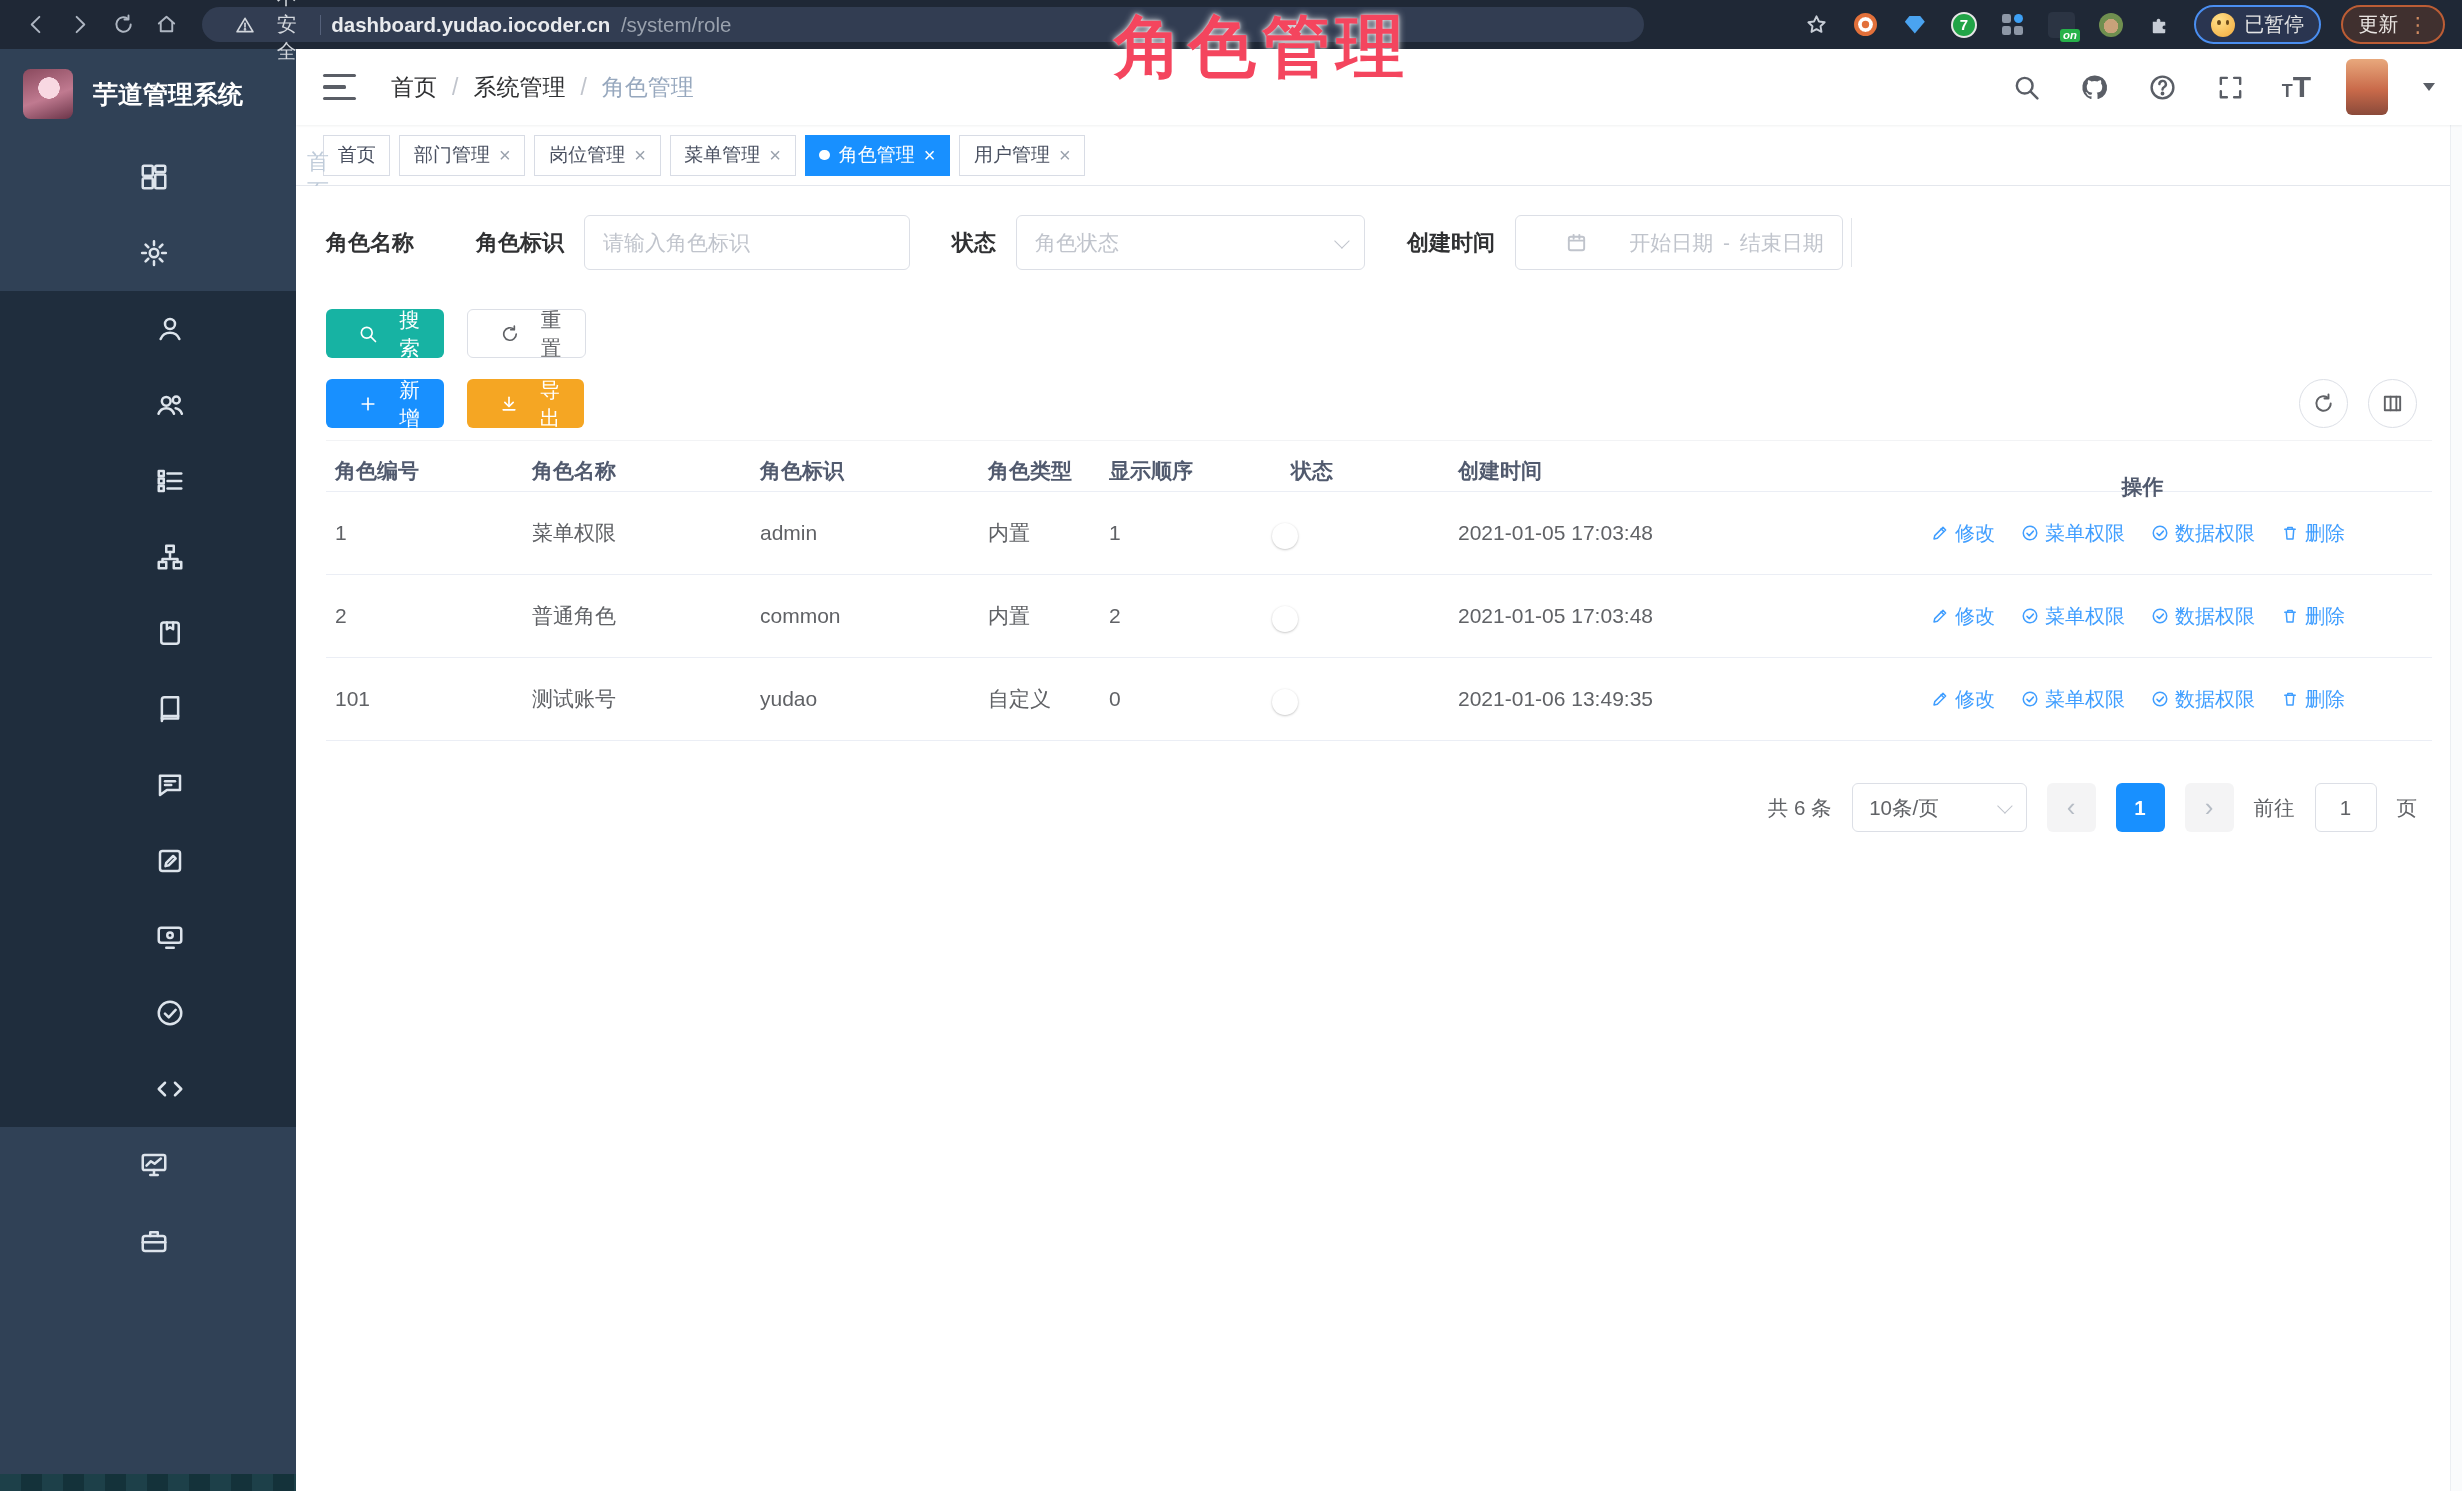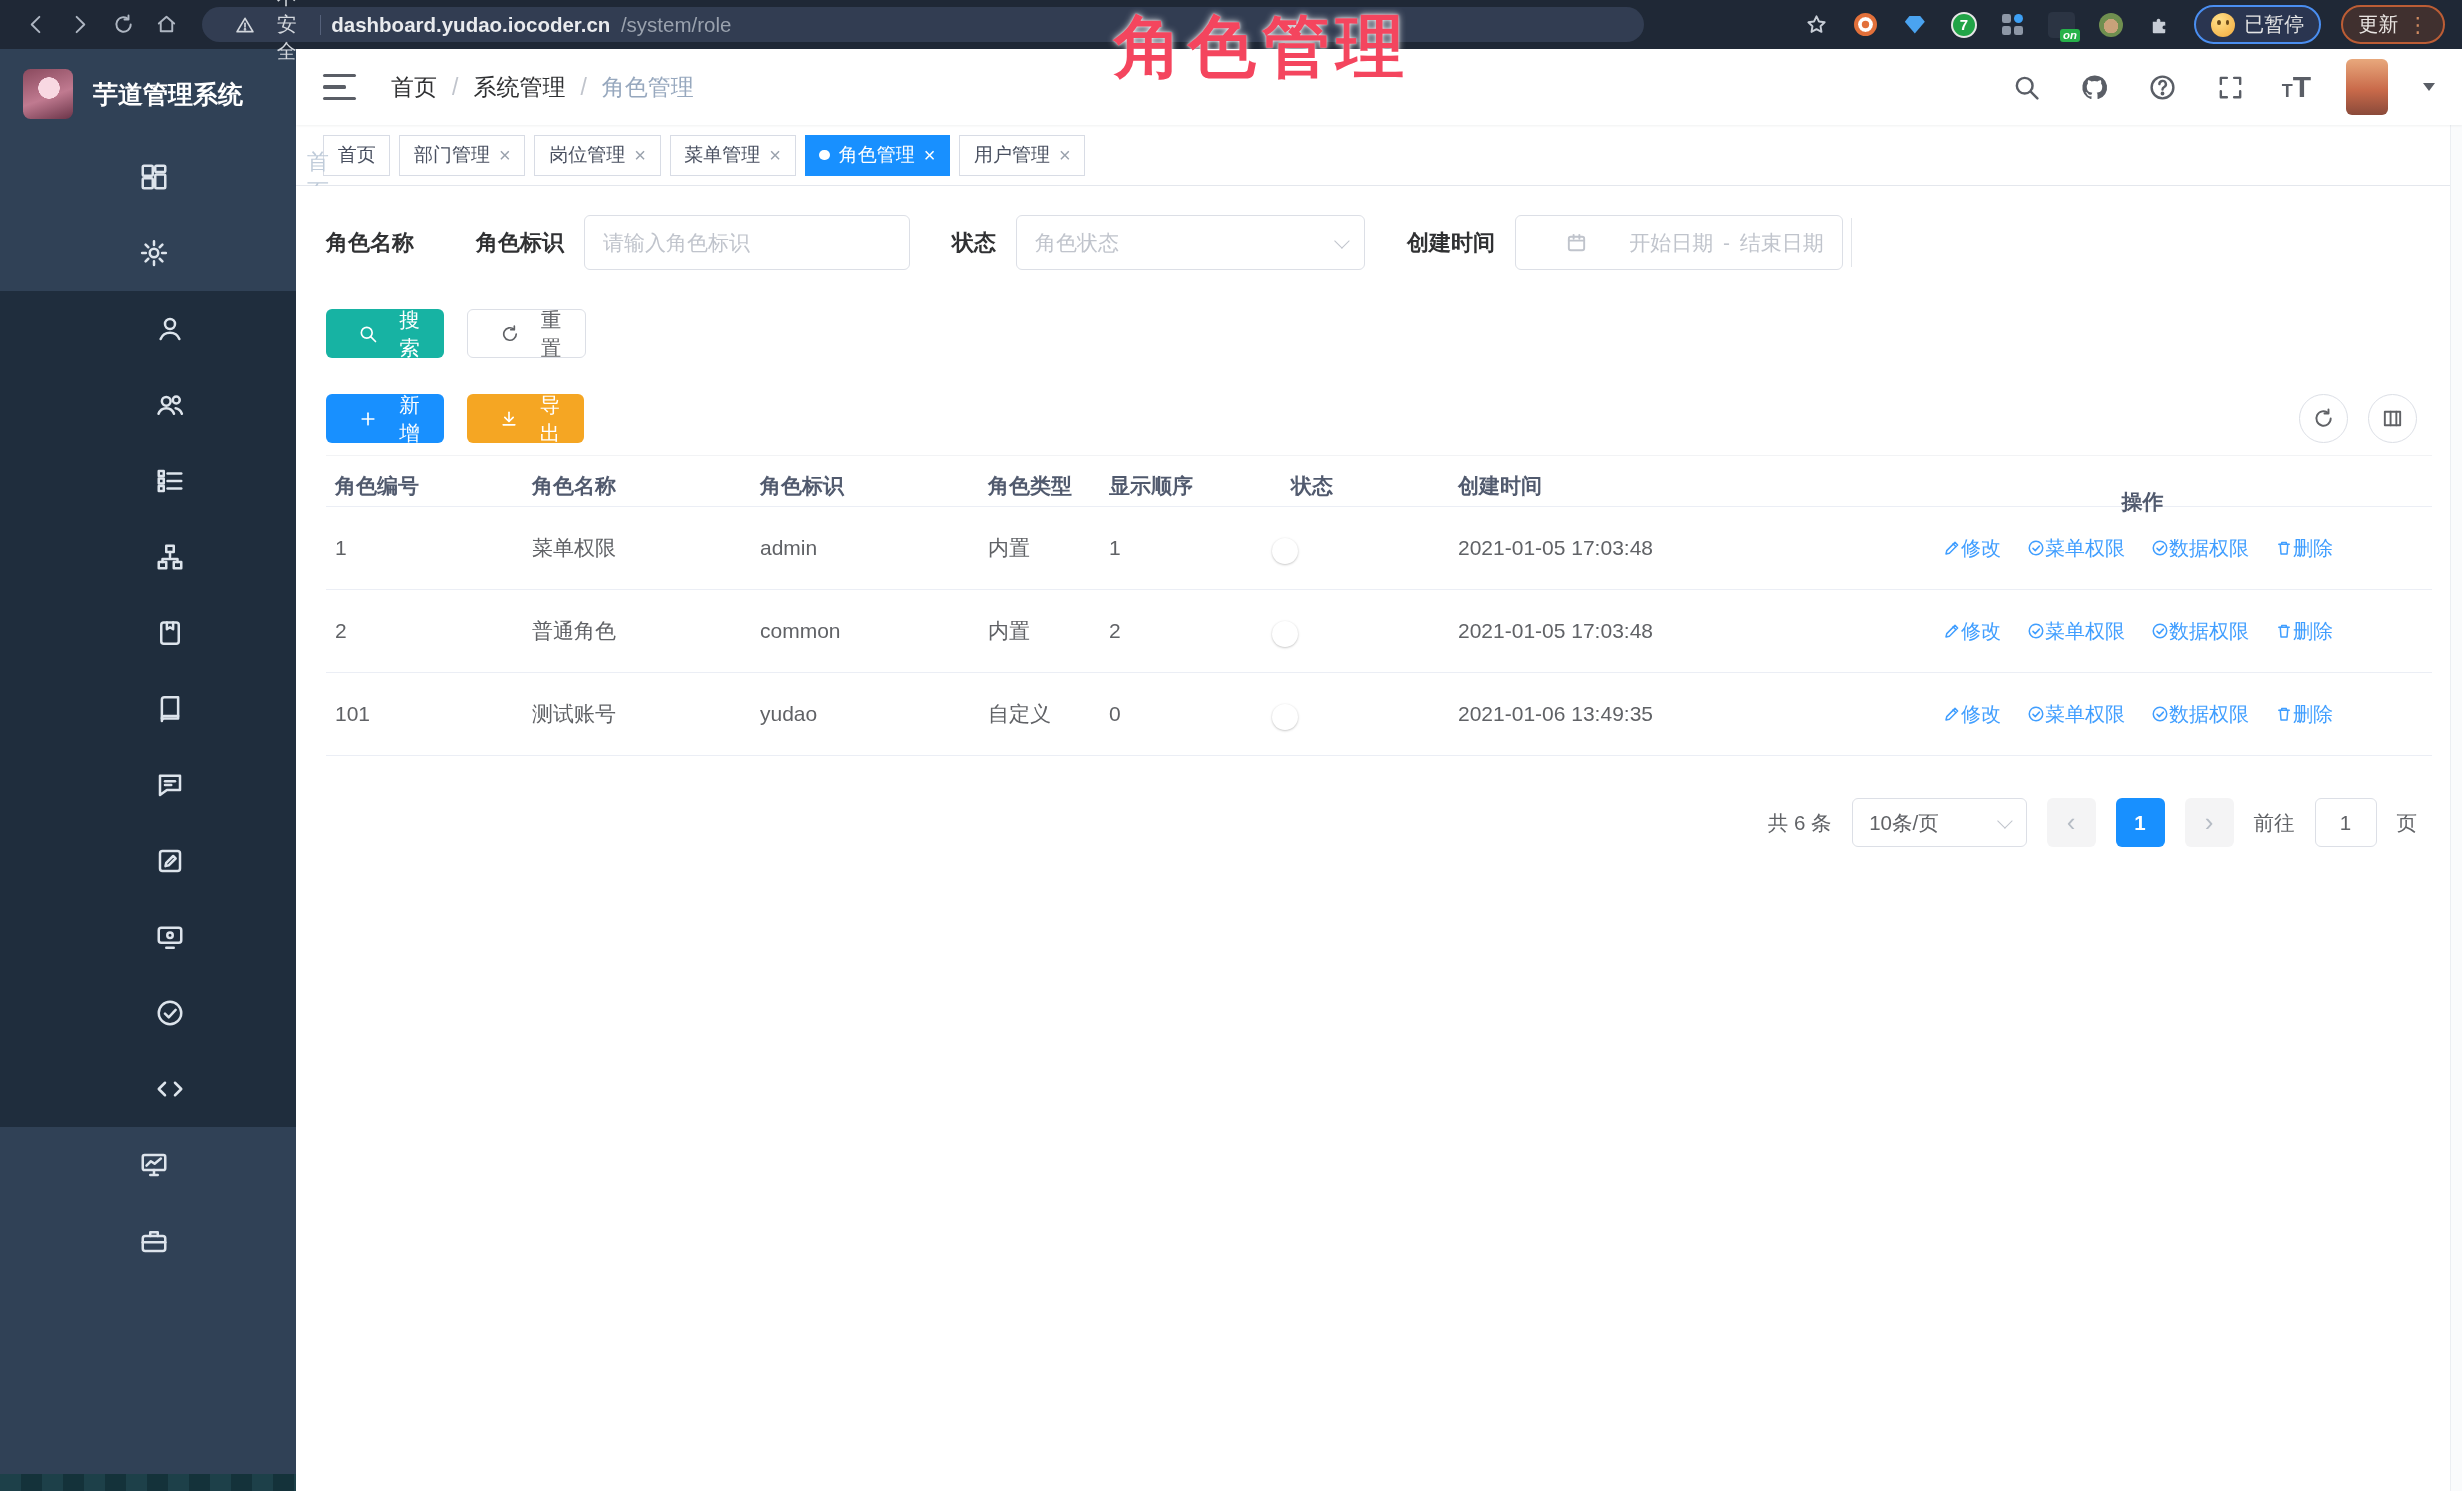--- a/index.html
+++ b/index.html
@@ -117,21 +117,21 @@
   
   .tbl { margin-top:12px; }
   .tr { display:grid; grid-template-columns:197px 228px 228px 121px 182px 167px 395px 1fr; align-items:center; border-bottom:0.8px solid #ebeef5; }
   .tr.head { height:52px; font-weight:700; color:#515a6e; font-size:21px; border-top:0.8px solid #f2f3f5; }
   .tr.body { height:83px; font-size:21px; color:#606266; }
   .cell { padding-left:9px; }
   .cell.center { text-align:center;margin-top:32px; }
   .toggle { width:61px; height:30px; border-radius:15px; background:#1890ff; position:relative; cursor:pointer; margin-left:9px;}
   .toggle::after { content:''; position:absolute; top:2.3px; right:2.3px; width:26px; height:26px; border-radius:50%; background:#fff; box-shadow:0 0.8px 2.3px rgba(0,0,0,.25); }
   .ops { display:flex; justify-content:center; align-items:center; gap:26px; }
-  .op { color:#409eff; font-size:20px; text-decoration:none; display:inline-flex; align-items:center; cursor:pointer; white-space:nowrap;}
+  .op { color:#409eff; font-size:20px; text-decoration:none; display:inline-flex; align-items:center; gap:6px; cursor:pointer; white-space:nowrap;}
   .opic { width:18px; height:18px; display:inline-flex; }
   .opic svg { width:18px; height:18px; }
 
   
   .pag { display:flex; align-items:center; justify-content:flex-end; gap:20px; margin-top:42px; padding-right:15px; font-size:20.5px; color:#606266; }
   .psel { width:175px; height:49px; border:0.8px solid #dcdfe6; border-radius:6px; display:flex; align-items:center; padding:0 16.7px; cursor:pointer; }
   .psel .selchev { margin-left:auto; }
   .pbtn { width:49px; height:49px; border-radius:6px; background:#f4f4f5; color:#b6bcc5; display:flex; align-items:center; justify-content:center; font-size:26px; cursor:pointer; }
   .pcur { width:49px; height:49px; border-radius:6px; background:#1890ff; color:#fff; display:flex; align-items:center; justify-content:center; font-weight:700; cursor:pointer; }
   .goto-input { width:62px; height:49px; border:0.8px solid #dcdfe6; border-radius:6px; text-align:center; font-size:20.5px; color:#606266; outline:none; }
@@ -552,21 +552,21 @@
             <span style="display: inline-flex; width: 100%; height: 100%; align-items: center; justify-content: center;">
                 <svg viewBox="0 0 24 24" fill="none" stroke="currentColor" stroke-width="2" stroke-linecap="round" stroke-linejoin="round">
                   <path d="M19.5 12a7.5 7.5 0 1 1-2.6-5.7"></path>
                   <polyline points="17.2,2.6 17.2,6.8 13,6.8"></polyline>
                 </svg>
               </span>
             <span>重置</span>
           </button>
         </div>
 
-        <div class="btn-row" style="margin-top:36px;">
+        <div class="btn-row" style="margin-top:21px;">
           <button class="btn btn-add">
             <span style="display: inline-flex; width: 100%; height: 100%; align-items: center; justify-content: center;">
                 <svg viewBox="0 0 24 24" fill="none" stroke="currentColor" stroke-width="2" stroke-linecap="round" stroke-linejoin="round">
                   <line x1="12" y1="5" x2="12" y2="19"></line>
                   <line x1="5" y1="12" x2="19" y2="12"></line>
                 </svg>
               </span>
             <span>新增</span>
           </button>
           <button class="btn btn-export">

